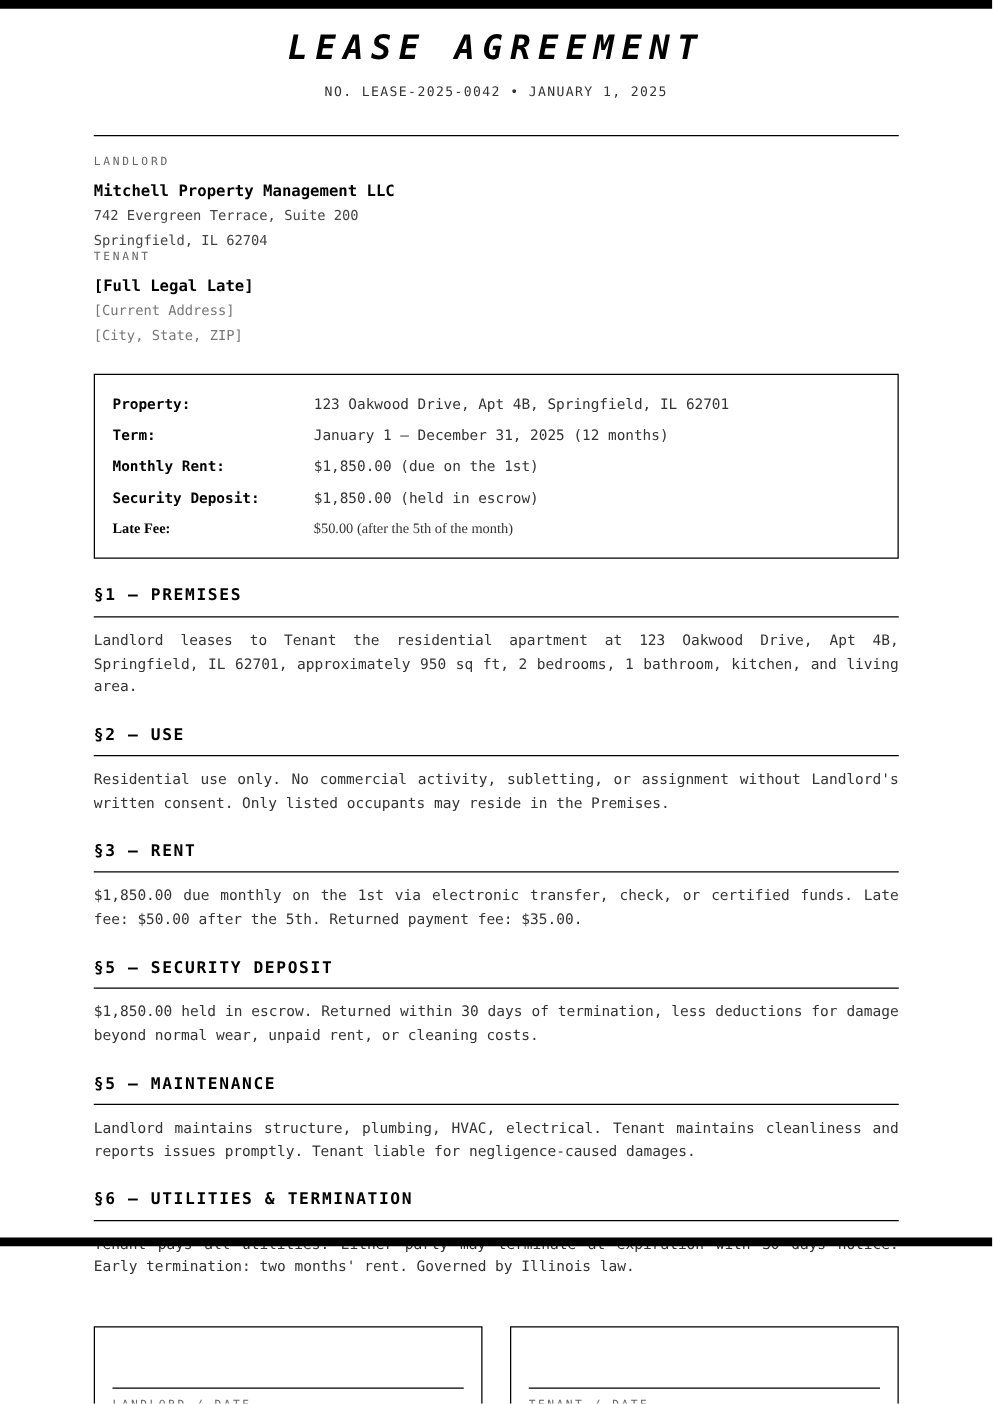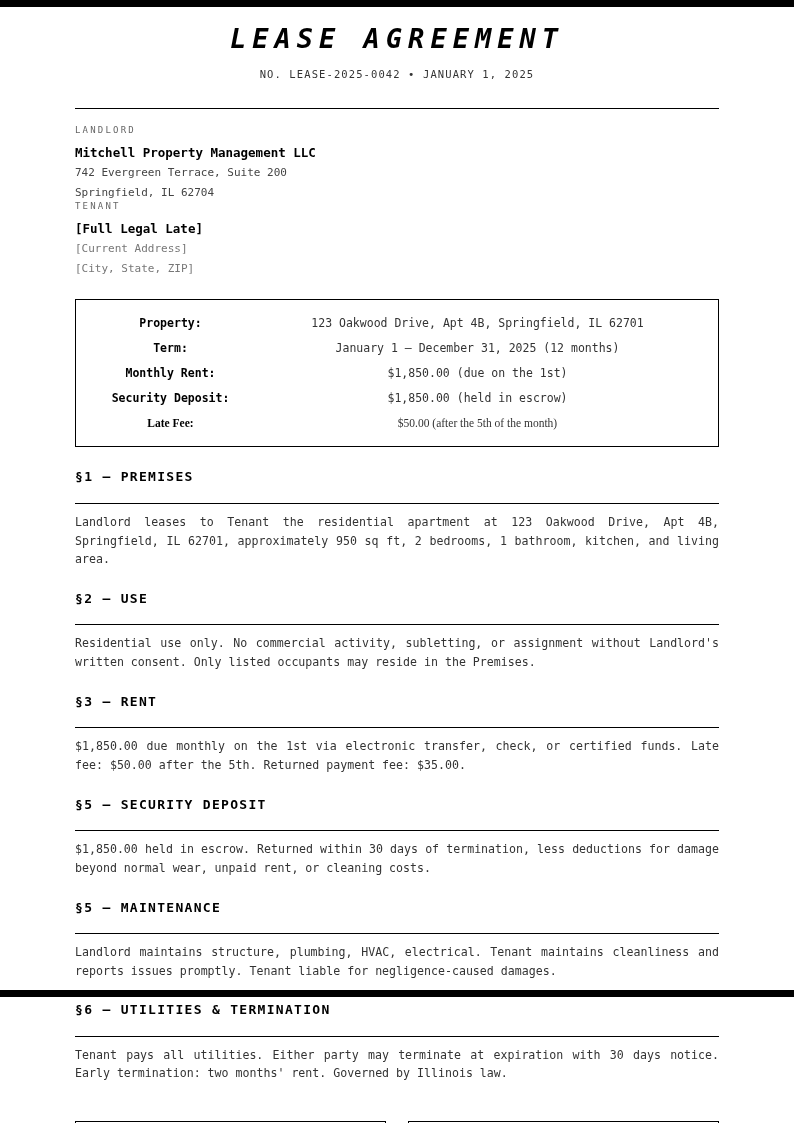--- a/index.html
+++ b/index.html
@@ -106,21 +106,20 @@
   .party-name.placeholder {
     color: #000000;
   }
 
   
   .terms-box {
     margin-top: 22px;
     border: 1.4px solid #000000;
     padding: 16px 14px 14px 14px;
     box-sizing: border-box;
-    text-align: center;
   }
   .term-row {
     display: flex;
     align-items: baseline;
     margin-bottom: 10px;
   }
   .term-row:last-child {
     margin-bottom: 2px;
     font-family: Liberation Serif, serif;
   }
@@ -142,21 +141,21 @@
   
   .section {
     margin-top: 22px;
   }
   .section-heading {
     font-size: 13px;
     font-weight: bold;
     letter-spacing: 1.3px;
     color: #000000;
     line-height: 1.25;
-    padding-bottom: 17px;
+    padding-bottom: 7px;
     border-bottom: 1.5px solid #000000;
   }
   .section-body {
     margin-top: 9px;
     font-size: 11.6px;
     color: #333333;
     line-height: 1.62;
     text-align: justify;
     text-justify: inter-word;
   }

